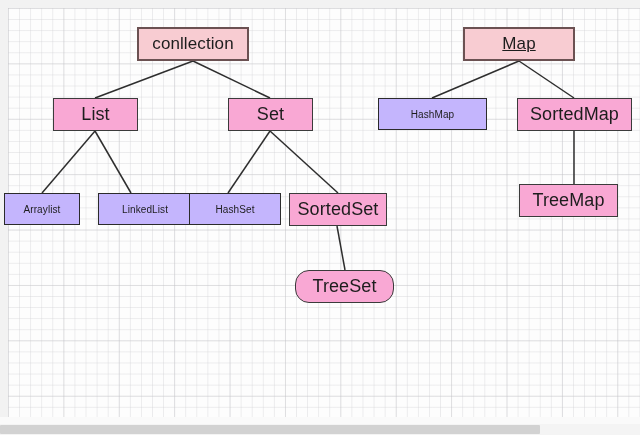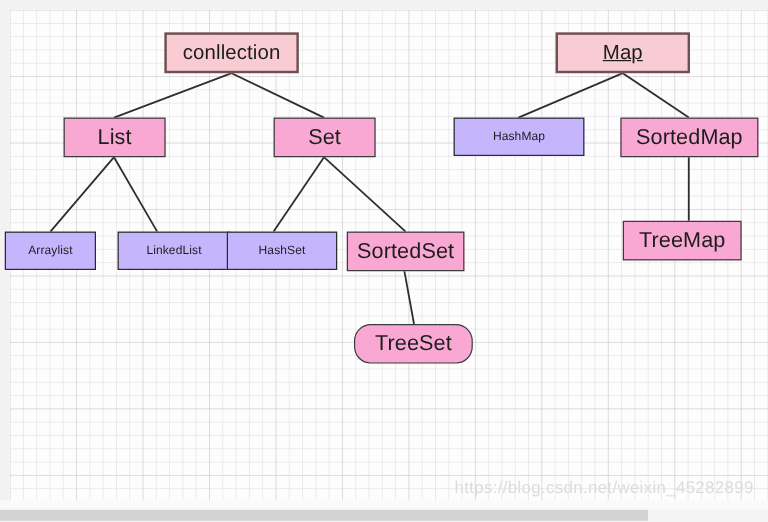--- a/index.html
+++ b/index.html
@@ -169,19 +169,18 @@
         <span>SortedSet</span>
       </div>
       <div class="node plain" style="left: 519px; top: 184px; width: 99px; height: 33px;">
         <span>TreeMap</span>
       </div>
       <div class="node plain" style="left: 295px; top: 270px; width: 99px; height: 33px; border-radius: 14px;">
         <span>TreeSet</span>
       </div>
     </div>
 
-  <div id="watermark">https://blog.csdn.net/weixin_45282899</div>
 
   <div id="hscrollbar">
     <div id="hscrollbar-thumb"></div>
   </div>
 
 </div>
 
 </body></html>

